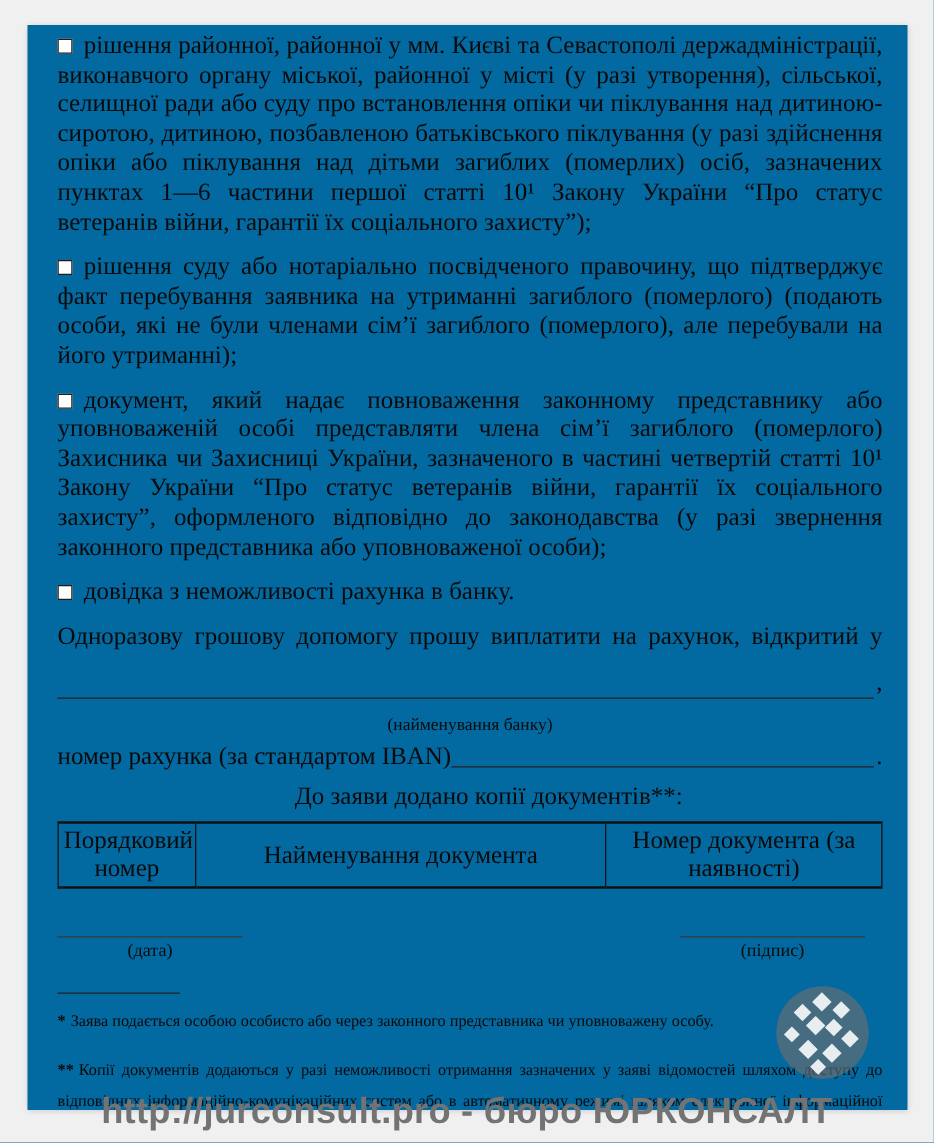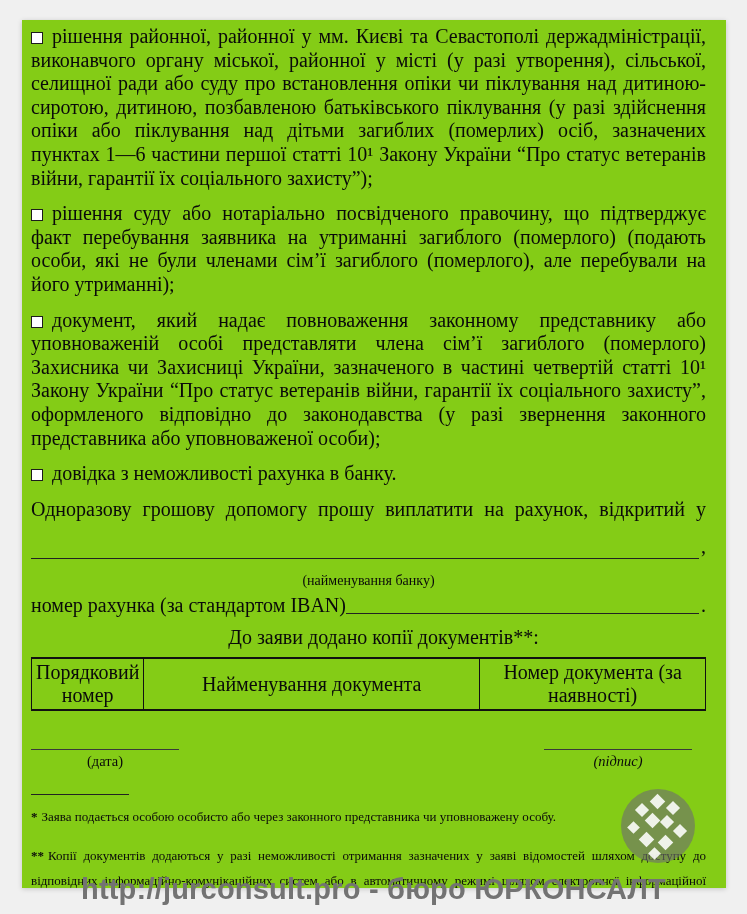--- a/index.html
+++ b/index.html
@@ -3,23 +3,23 @@
 <meta charset="utf-8">
 <style>
   html,body{margin:0;padding:0;}
   body{
     width:747px;height:914px;position:relative;overflow:hidden;
     background:#f0f0f0;
     font-family:"Liberation Serif", serif;
   }
   .page{
     position:absolute;left:22px;top:20px;width:704px;height:868px;
-    background:#84cc16;box-sizing:border-box;
+    background:#0369a1;box-sizing:border-box;
     box-shadow:0 1px 5px rgba(0,0,0,0.18);
-    padding:5px 20px 0 9px;overflow:hidden;
+    padding:5px 20px 0 24px;overflow:hidden;
   }
   .doc-text{font-size:20px;line-height:23.6px;color:#0a0a0a;}
   p.para{margin:0 0 12px;text-align:justify;}
   .cb{
     display:inline-block;width:12px;height:12px;
     border:1.4px solid #1c1c1c;margin-right:9px;vertical-align:-1px;
     box-sizing:border-box;background:#fff;
   }
   .force-last{text-align:justify;text-align-last:justify;}
   .blank-row{display:flex;align-items:flex-end;margin-top:14px;}
@@ -32,21 +32,21 @@
   table.doc-table{width:100%;border-collapse:collapse;table-layout:fixed;}
   table.doc-table th{
     font-weight:normal;font-size:20px;line-height:23px;
     border-left:1.5px solid #111;border-right:1.5px solid #111;
     border-top:2.2px solid #111;border-bottom:2.2px solid #111;
     text-align:center;vertical-align:middle;padding:2px 4px;
   }
   .col1{width:16%;} .col2{width:50.5%;} .col3{width:33.5%;}
   .sign-row{display:flex;margin-top:26px;}
   .sign-col{width:148px;}
-  .sign-col.right{margin-left:auto;margin-right:14px;font-style:italic;}
+  .sign-col.right{margin-left:auto;margin-right:14px;}
   .sign-line{border-bottom:1.9px solid #3a3a3a;height:12px;}
   .sign-label{text-align:center;font-size:14.5px;line-height:17px;padding-top:3px;color:#0a0a0a;}
   .fn-sep{width:98px;border-bottom:1.7px solid #222;height:10px;margin-top:14px;}
   .footnote{font-size:13px;line-height:25.5px;text-align:justify;margin-top:9px;color:#0a0a0a;}
   .fn-marker{font-weight:bold;margin-right:4px;}
   .stamp{position:absolute;left:598px;top:768px;width:76px;height:76px;z-index:6;}
   .watermark-url{
     position:absolute;left:0;right:0;top:873px;z-index:20;
     text-align:center;
     font-family:"Liberation Sans", sans-serif;

